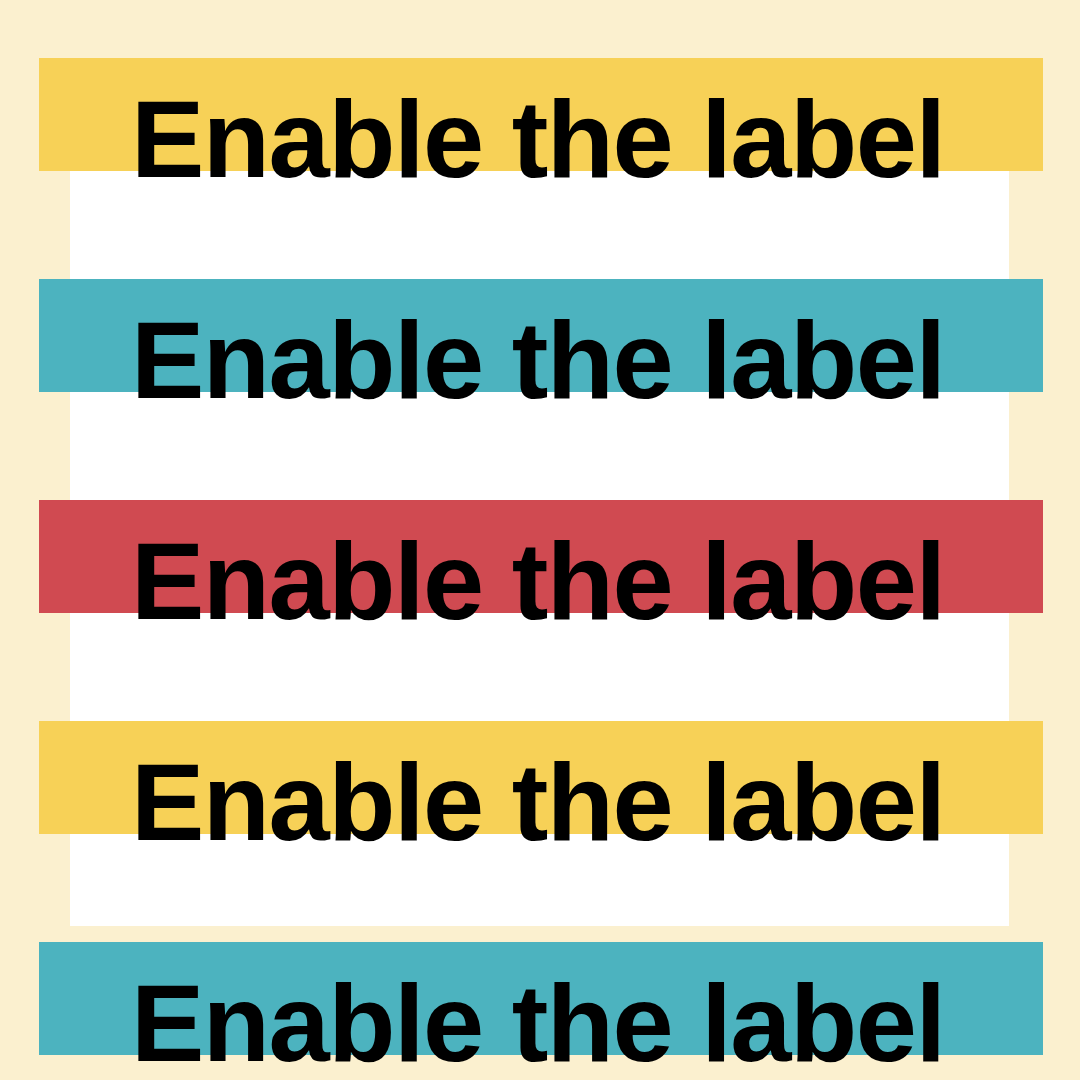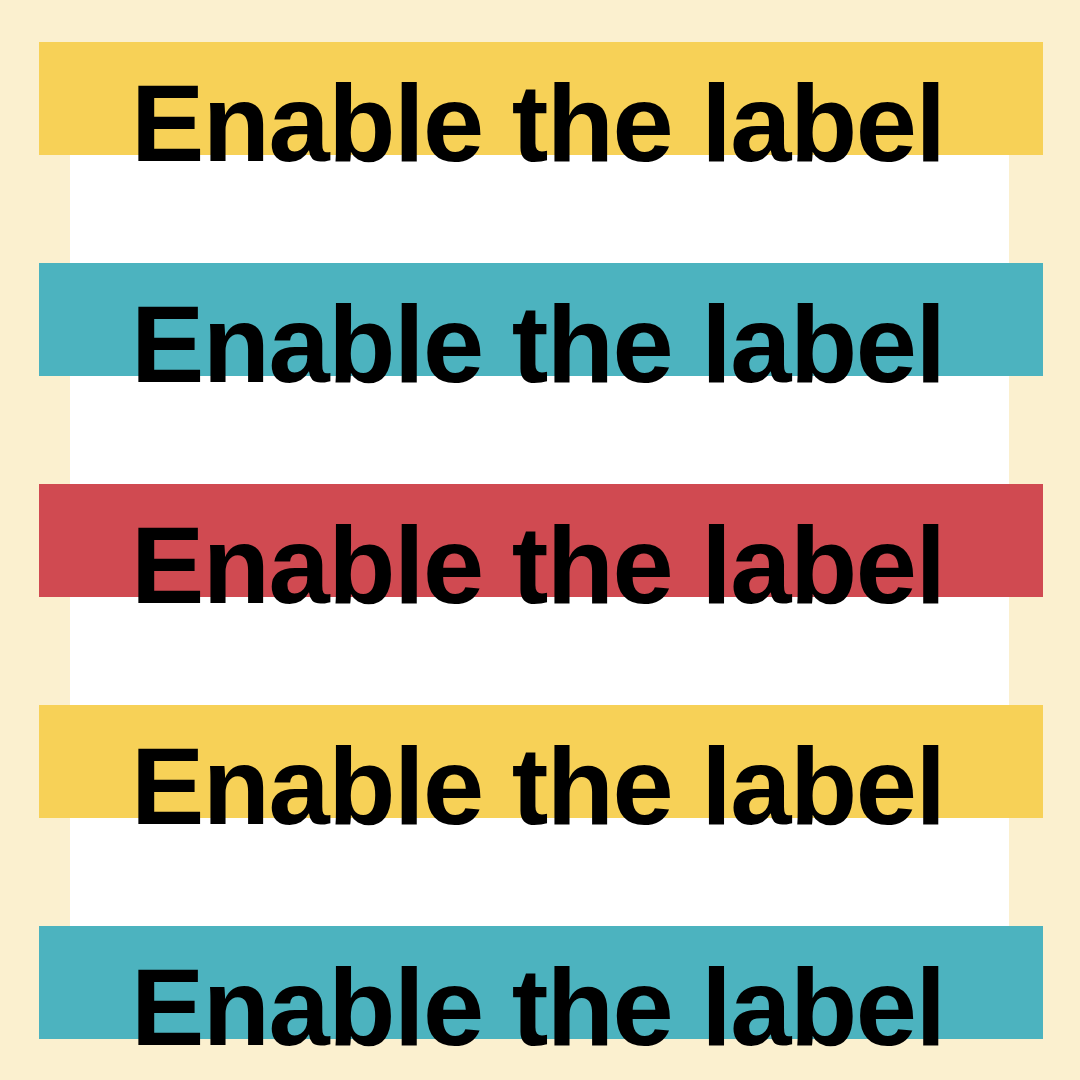--- a/index.html
+++ b/index.html
@@ -30,21 +30,21 @@
     top: 155px;
     width: 939px;                  
     height: 771px;                 
     background: #FFFFFF;
   }
 
   
   #label-stack {
     position: absolute;
     left: 0;
-    top: 0;
+    top: 16px;
     width: 1080px;
     height: 906px;
   }
 
   .label-row {
     position: absolute;
     left: 39px;
     width: 1004px;                 
     height: 113px;
     overflow: visible;

